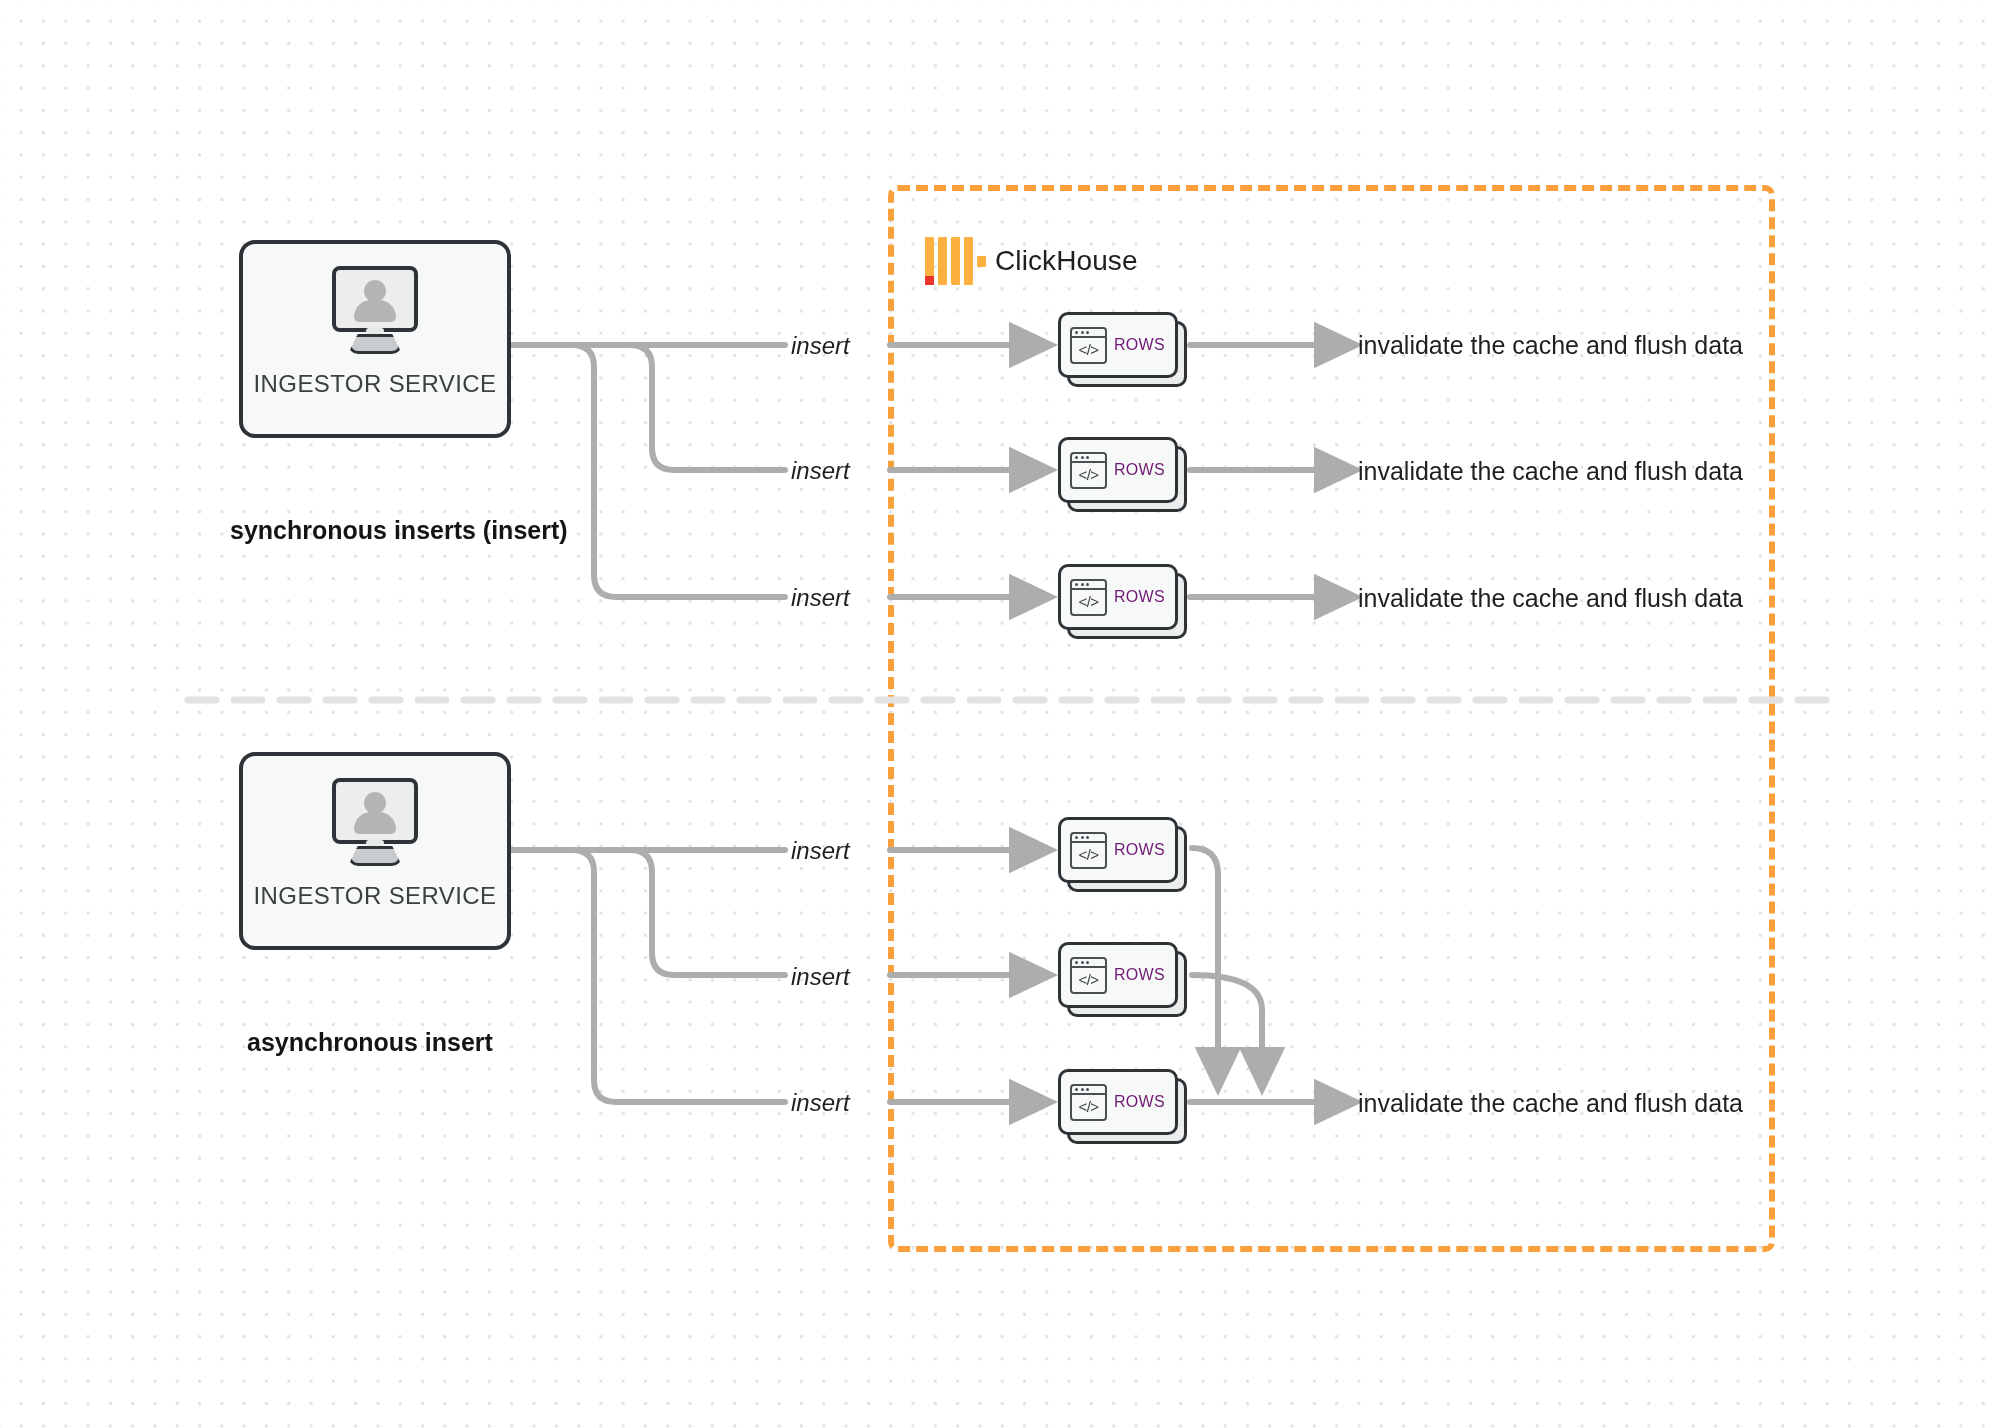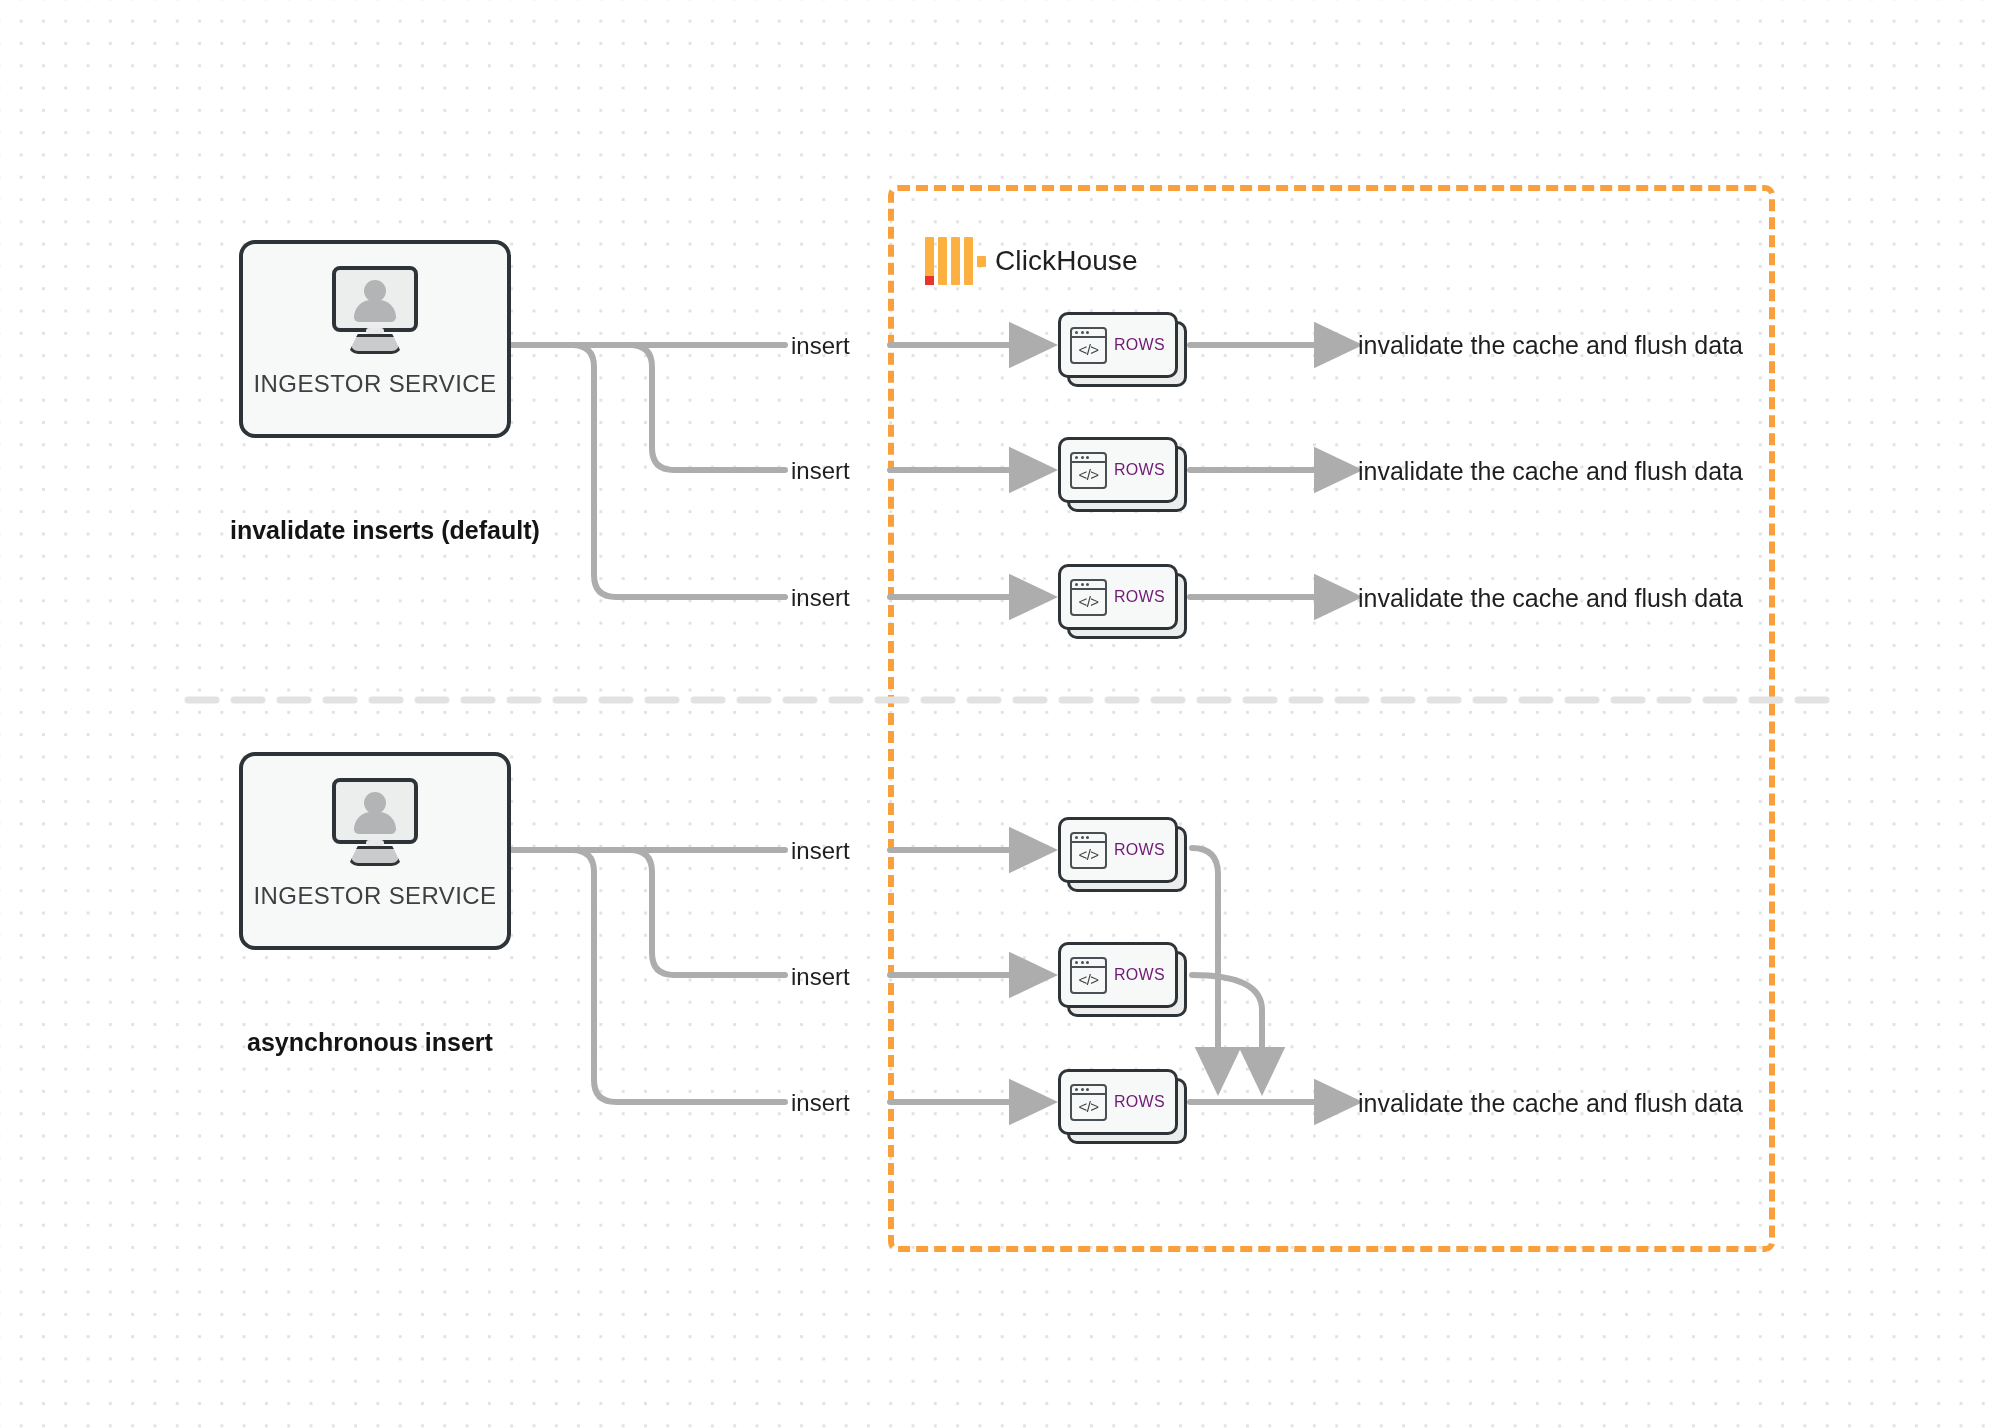--- a/index.html
+++ b/index.html
@@ -259,21 +259,21 @@
     white-space: nowrap;
   }
 
   
   .flow-text {
     position: absolute;
     font-size: 24px;
     color: #1f1f1f;
     white-space: nowrap;
   }
-  .insert-label { font-size: 24px; }
+  .insert-label { font-size: 24px; font-style: italic; }
   .outcome-label { font-size: 25px; }
 </style>
 </head>
 <body>
 
 <div id="canvas">
 
   <div class="ch-container"></div>
 
   <div class="ch-brand">
@@ -331,21 +331,21 @@
       <div class="screen"></div>
       <div class="head"></div>
       <div class="body"></div>
       <div class="notch"></div>
       <div class="neck"></div>
       <div class="base"></div>
     </div>
     <div class="svc-label">INGESTOR SERVICE</div>
   </div>
 
-  <div class="section-caption sync">invalidate inserts (default)</div>
+  <div class="section-caption sync">synchronous inserts (insert)</div>
 
   <div class="flow-text insert-label" style="left:791px; top:332px;">insert</div>
   <div class="flow-text insert-label" style="left:791px; top:457px;">insert</div>
   <div class="flow-text insert-label" style="left:791px; top:584px;">insert</div>
 
   <div class="rows-card" style="left:1058px; top:312px;">
     <div class="back"></div>
     <div class="front">
       <div class="code-icon">
         <div class="titlebar">

